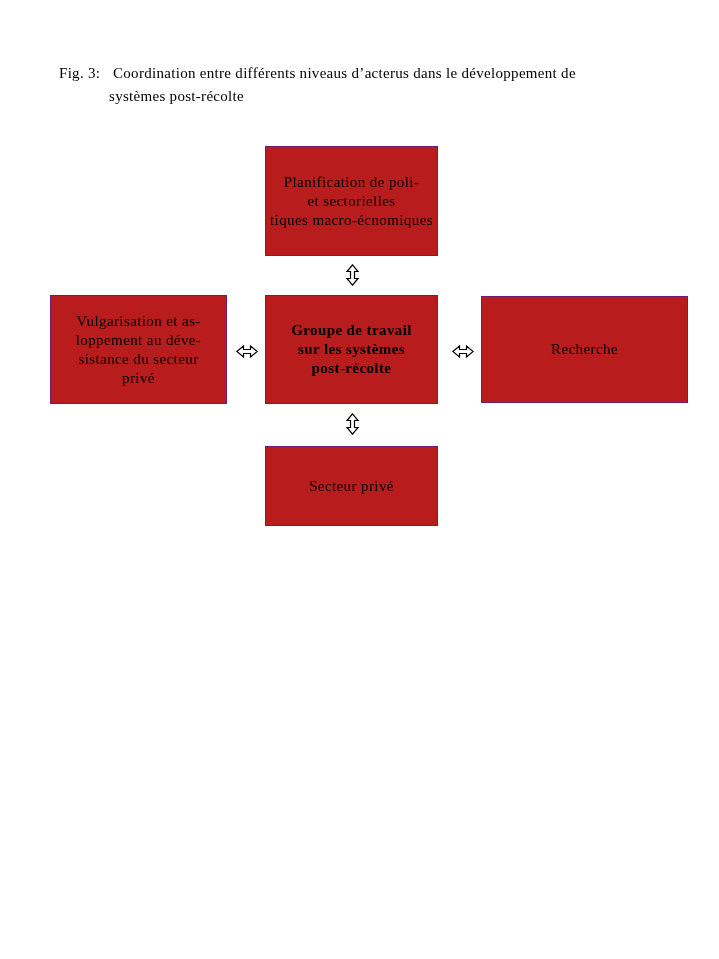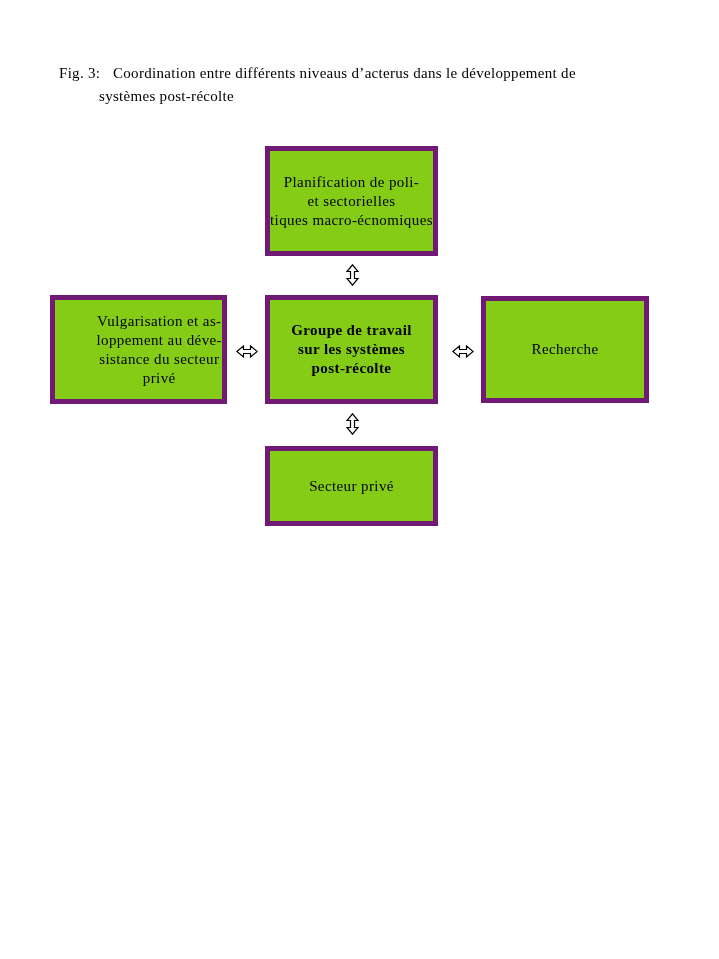--- a/index.html
+++ b/index.html
@@ -24,41 +24,41 @@
     font-size: 15px;
     line-height: 23px;
     letter-spacing: 0.3px;
     white-space: nowrap;
   }
   .caption .cap-label {
     display: inline-block;
     width: 54px;
   }
   .caption .cap-line2 {
-    margin-left: 40px;
+    margin-left: 50px;
   }
   
   .box {
     position: absolute;
-    border: 5px solid #701a75;
-    background: #84cc16;
+    border: 1px solid #701a75;
+    background: #b91c1c;
     display: flex;
     align-items: center;
     justify-content: center;
     text-align: center;
     font-size: 15px;
     line-height: 19px;
     letter-spacing: 0.4px;
     box-sizing: border-box;
   }
   .box .line { display: block; }
   #box-planification { left: 265px; top: 146px; width: 173px; height: 110px; }
-  #box-vulgarisation { left: 50px;  top: 295px; width: 177px; height: 109px; justify-content: flex-end; }
+  #box-vulgarisation { left: 50px;  top: 295px; width: 177px; height: 109px; }
   #box-groupe        { left: 265px; top: 295px; width: 173px; height: 109px; font-weight: bold; align-items: center; }
-  #box-recherche     { left: 481px; top: 296px; width: 168px; height: 107px; }
+  #box-recherche     { left: 481px; top: 296px; width: 207px; height: 107px; }
   #box-secteur       { left: 265px; top: 446px; width: 173px; height: 80px; }
   
   .arrow { position: absolute; }
   #arrow-top    { left: 345px; top: 264px; }
   #arrow-bottom { left: 345px; top: 413px; }
   #arrow-left   { left: 236px; top: 344px; }
   #arrow-right  { left: 452px; top: 344px; }
 </style>
 </head>
 <body>

